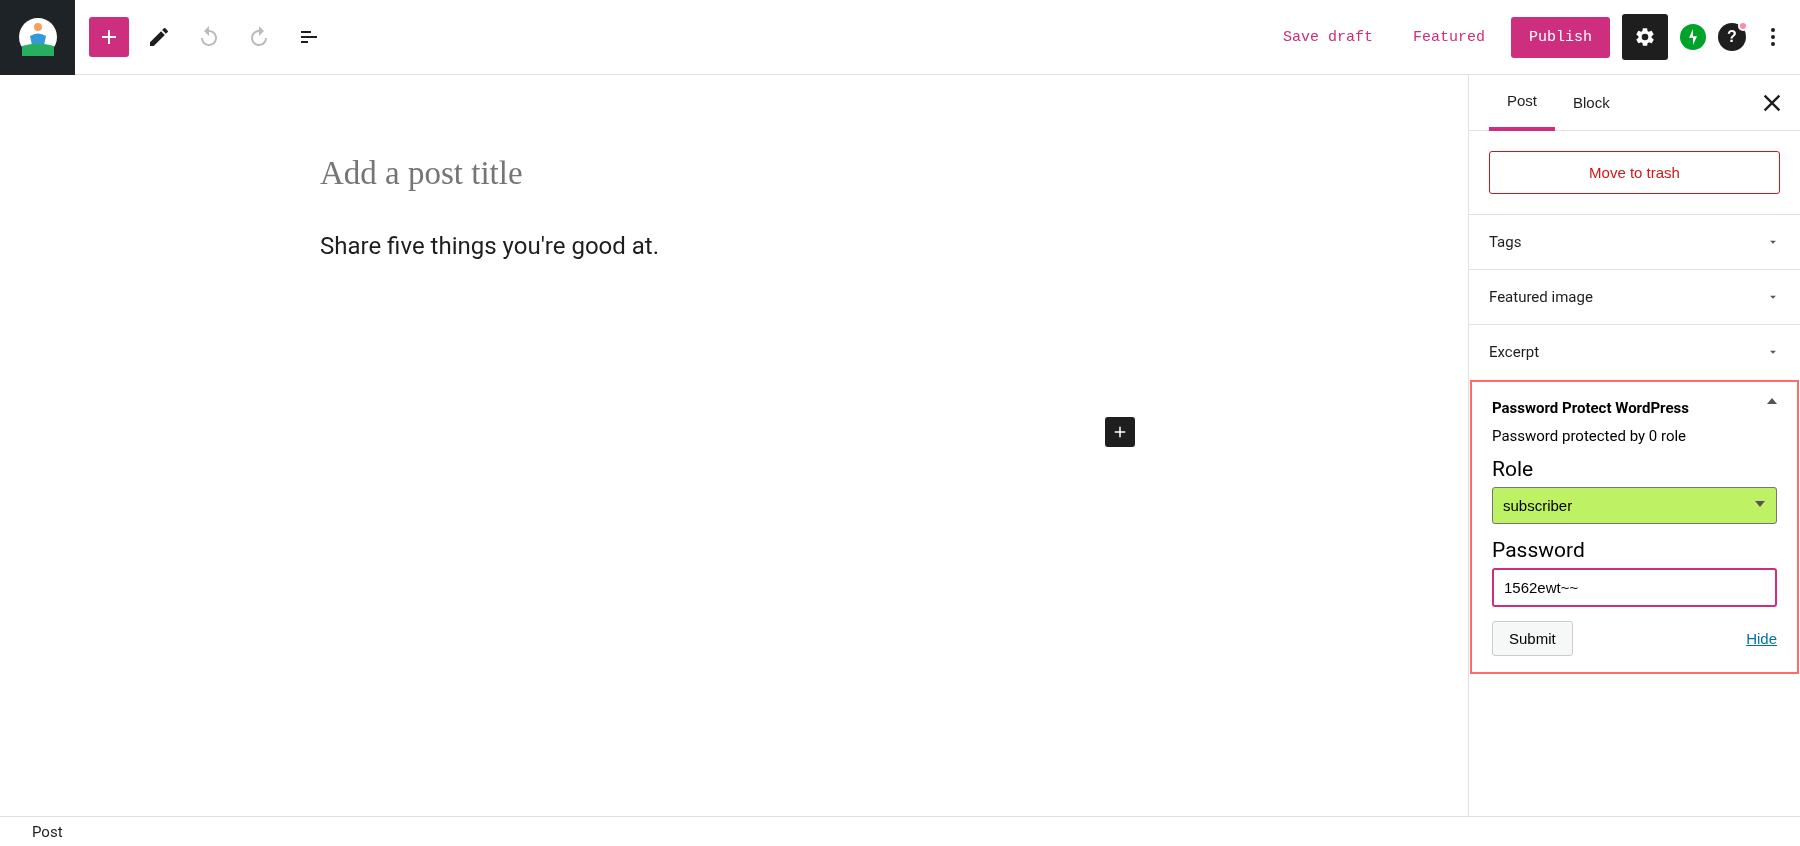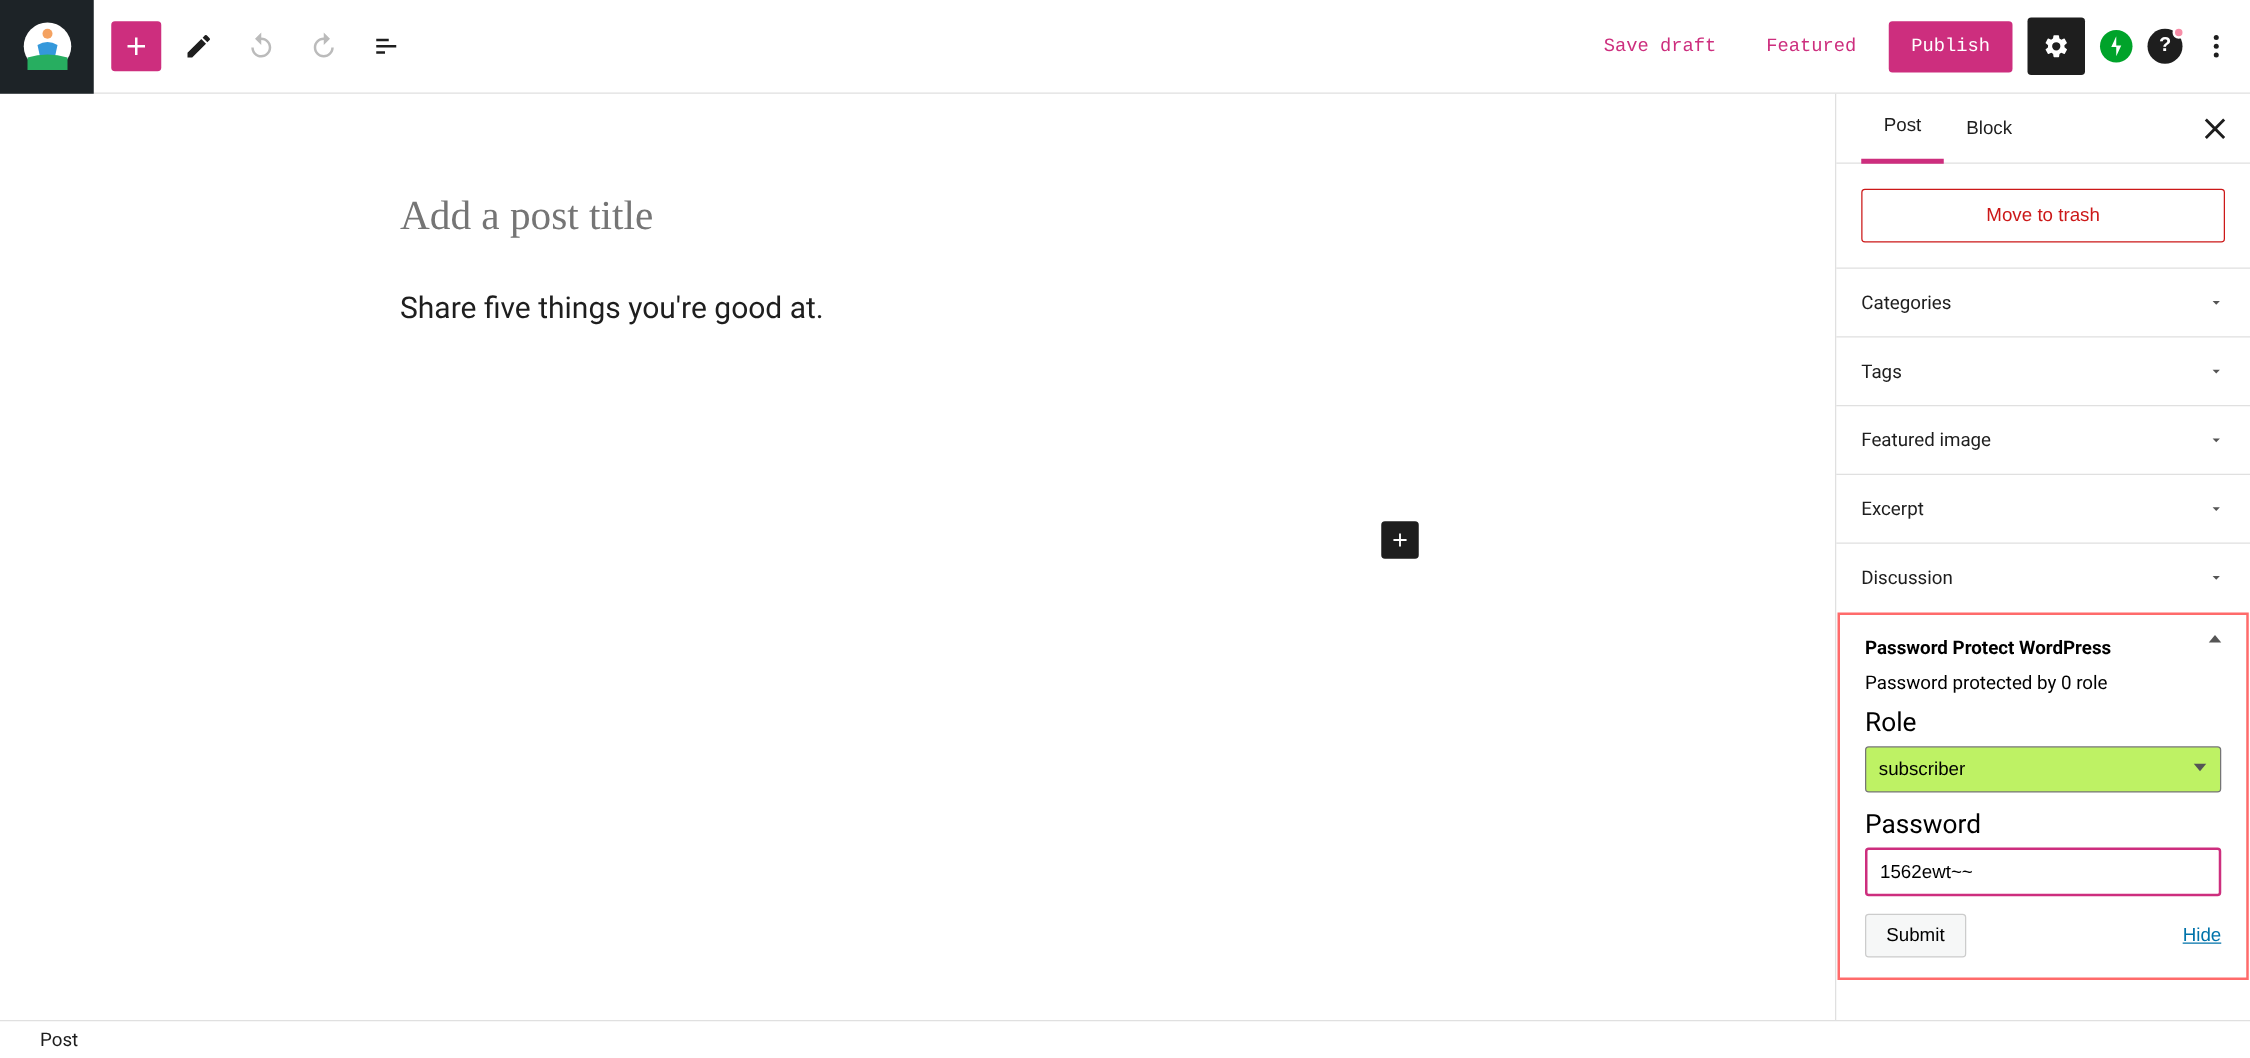--- a/index.html
+++ b/index.html
@@ -150,53 +150,37 @@
         <button class="sidebar-tab">Block</button>
         <button class="close-sidebar"><svg viewBox="0 0 24 24" fill="#1e1e1e">
               <path d="M19 6.41L17.59 5 12 10.59 6.41 5 5 6.41 10.59 12 5 17.59 6.41 19 12 13.41 17.59 19 19 17.59 13.41 12z"></path>
             </svg></button>
       </div>
       <div class="trash-row">
         <button class="trash-btn">Move to trash</button>
       </div>
       <div class="panel">
           <div class="panel-head">
-            <span>Categories</span>
-            <svg class="chevron" viewBox="0 0 24 24" fill="#555">
-              <path d="M7 10l5 5 5-5z"></path>
-            </svg>
-          </div>
-        </div>
-      <div class="panel">
-          <div class="panel-head">
             <span>Tags</span>
             <svg class="chevron" viewBox="0 0 24 24" fill="#555">
               <path d="M7 10l5 5 5-5z"></path>
             </svg>
           </div>
         </div>
       <div class="panel">
           <div class="panel-head">
             <span>Featured image</span>
             <svg class="chevron" viewBox="0 0 24 24" fill="#555">
               <path d="M7 10l5 5 5-5z"></path>
             </svg>
           </div>
         </div>
       <div class="panel">
           <div class="panel-head">
             <span>Excerpt</span>
-            <svg class="chevron" viewBox="0 0 24 24" fill="#555">
-              <path d="M7 10l5 5 5-5z"></path>
-            </svg>
-          </div>
-        </div>
-      <div class="panel">
-          <div class="panel-head">
-            <span>Discussion</span>
             <svg class="chevron" viewBox="0 0 24 24" fill="#555">
               <path d="M7 10l5 5 5-5z"></path>
             </svg>
           </div>
         </div>
 
       <div class="panel ppw-highlight">
         <div class="ppw-panel">
           <div class="ppw-title">
             <span>Password Protect WordPress</span>

